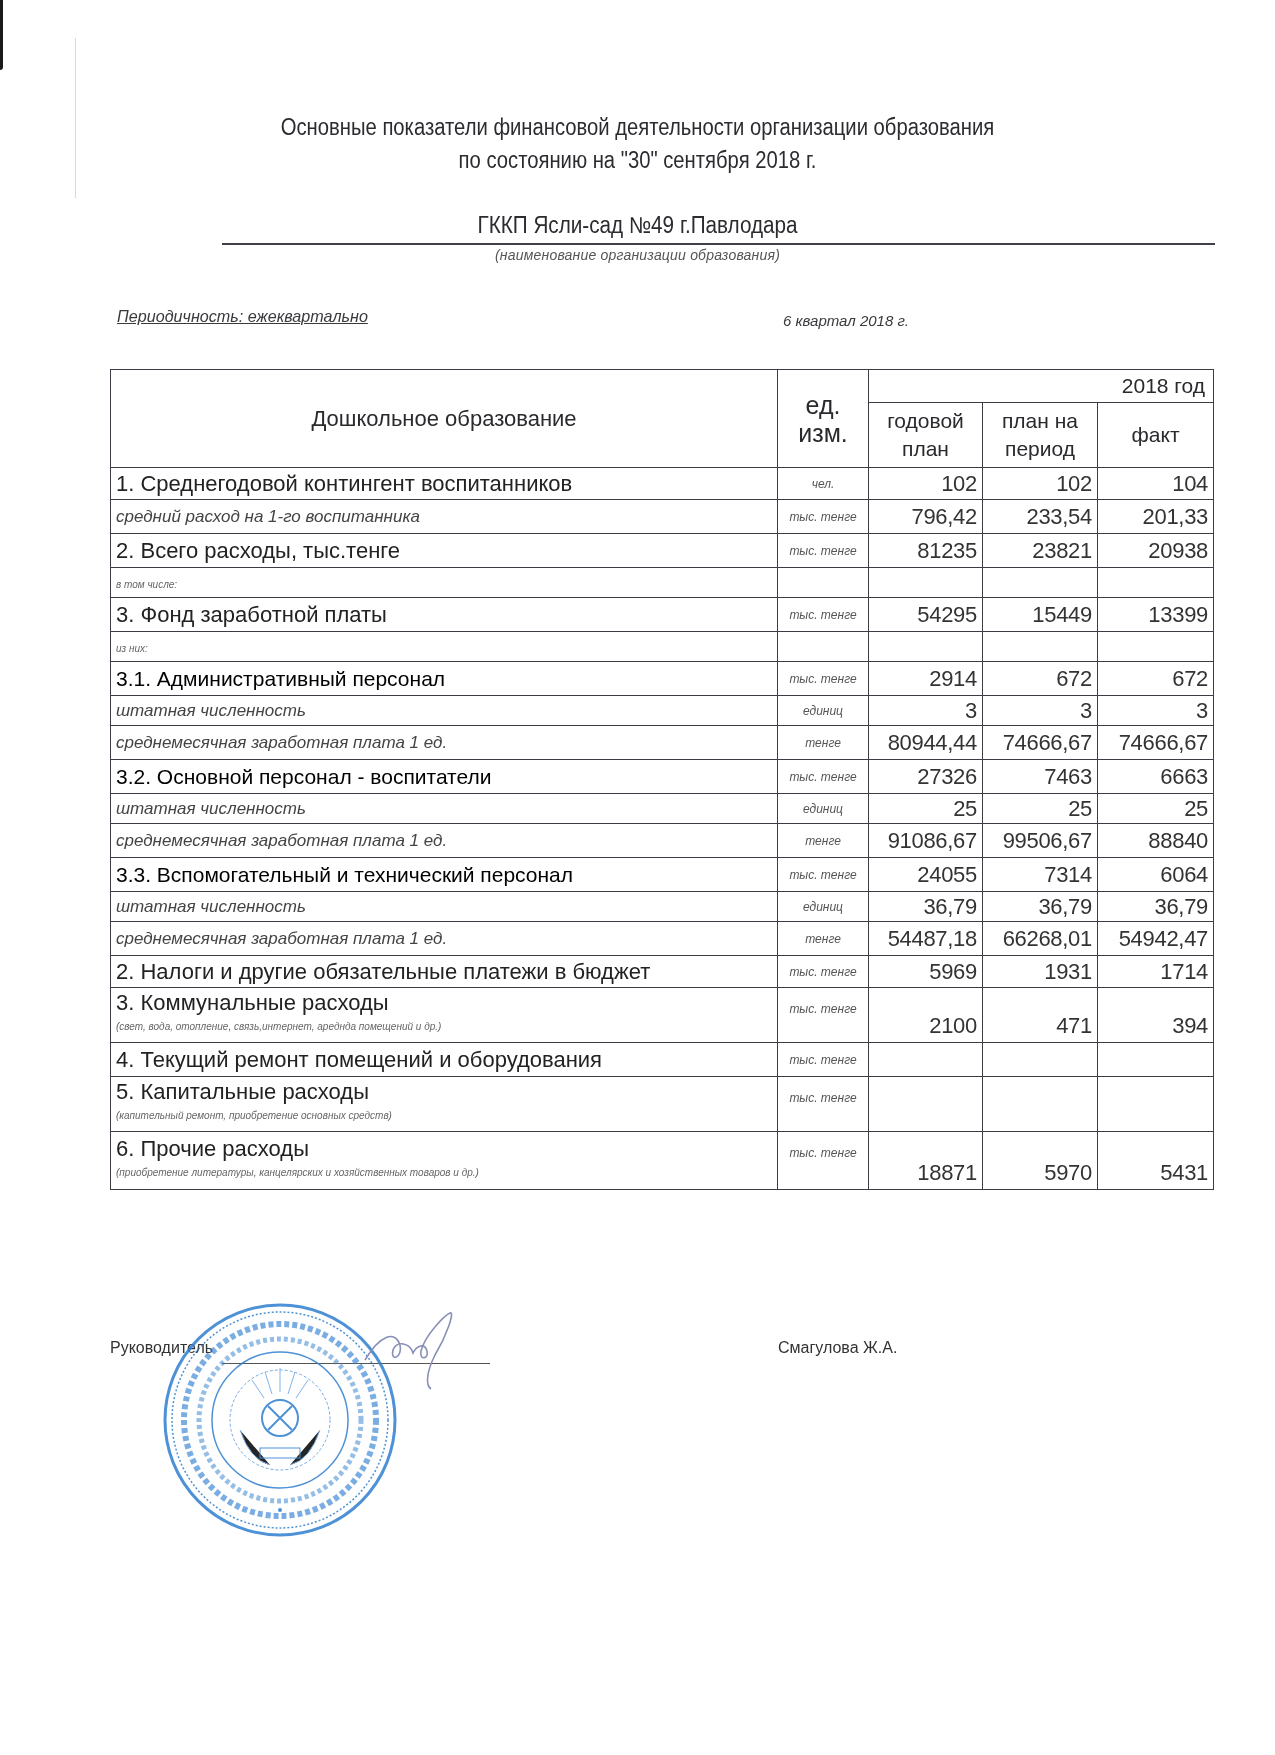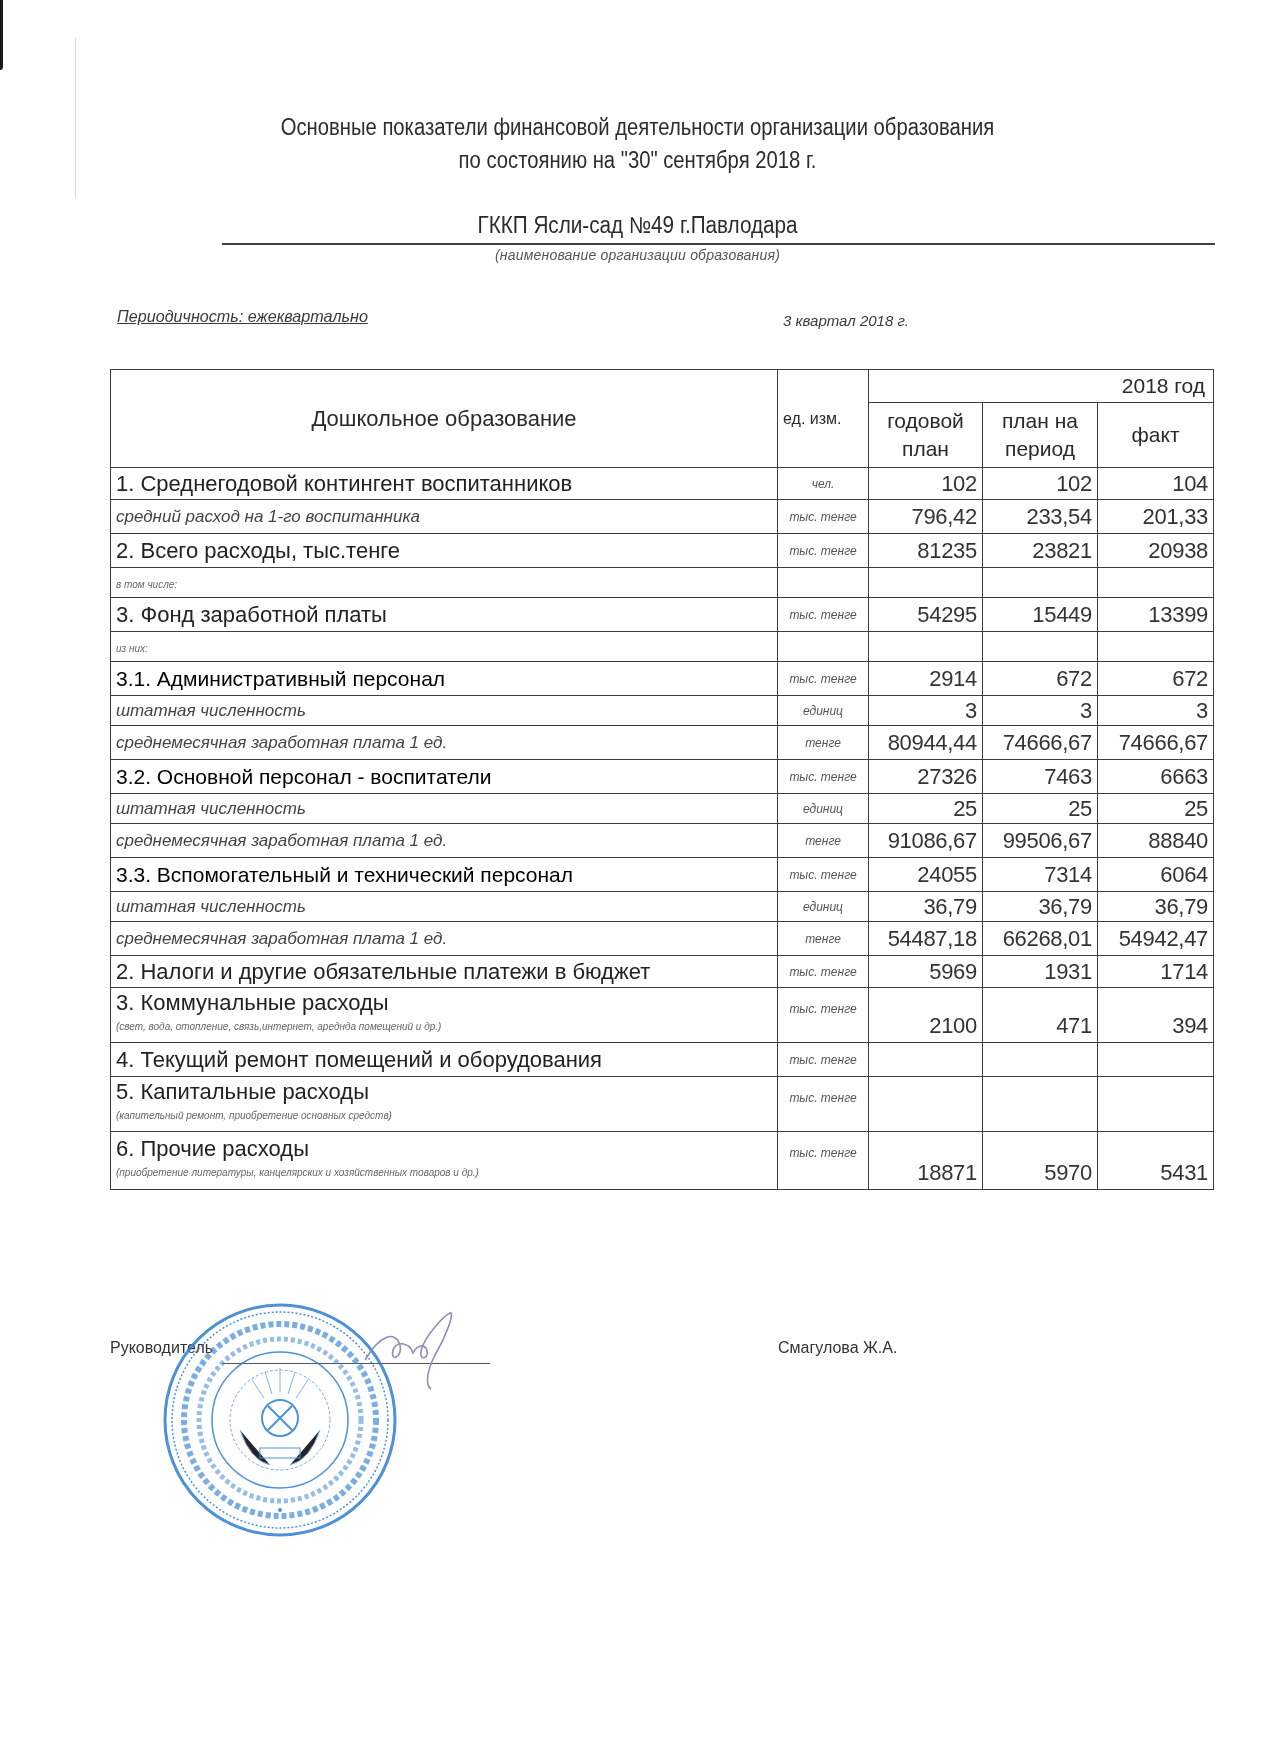--- a/index.html
+++ b/index.html
@@ -42,21 +42,21 @@
     border: 1.5px solid #3c3c44; padding: 0 5px; vertical-align: middle;
     font-weight: normal; overflow: hidden; white-space: nowrap;
   }
   col.c-name { width: 667px; }
   col.c-unit { width: 91px; }
   col.c-v1 { width: 114px; }
   col.c-v2 { width: 115px; }
   col.c-v3 { width: 116px; }
 
   .h-main { font-size: 22px; text-align: center; height: 48px; }
-  .h-unit { font-size: 16px; text-align: left; line-height: 28px; white-space: normal !important; }
+  .h-unit { font-size: 25px; text-align: center; line-height: 28px; white-space: normal !important; }
   .h-year { font-size: 21px; text-align: right !important; padding-right: 8px !important; height: 32px; }
   .h-col { font-size: 21px; text-align: center; line-height: 28px; height: 64px; white-space: normal !important; }
 
   .name-bold { font-size: 22px; color: #222; }
   .name-norm { font-size: 21px; color: #000000; }
   .name-ital { font-size: 17px; font-style: italic; color: #444; }
   .name-small { font-size: 10px; font-style: italic; color: #666; }
   .unit { font-size: 12px; font-style: italic; text-align: center; color: #555; }
   .val { font-size: 22px; text-align: right; color: #333; letter-spacing: -0.3px; }
   .val-bottom { vertical-align: bottom !important; padding-bottom: 3px !important; }
@@ -78,21 +78,21 @@
 <div class="scan-line"></div>
 
 <div class="title title1">Основные показатели финансовой деятельности организации образования</div>
 <div class="title title2">по состоянию на "30" сентября 2018 г.</div>
 
 <div class="org-name">ГККП Ясли-сад №49 г.Павлодара</div>
 <div class="org-rule"></div>
 <div class="org-caption">(наименование организации образования)</div>
 
 <div class="periodicity">Периодичность: ежеквартально</div>
-<div class="quarter">3 квартал 2018 г.</div>
+<div class="quarter">6 квартал 2018 г.</div>
 
 <table class="report">
   <colgroup>
     <col class="c-name">
       <col class="c-unit">
       <col class="c-v1">
       <col class="c-v2">
       <col class="c-v3">
   </colgroup>
   <thead>

